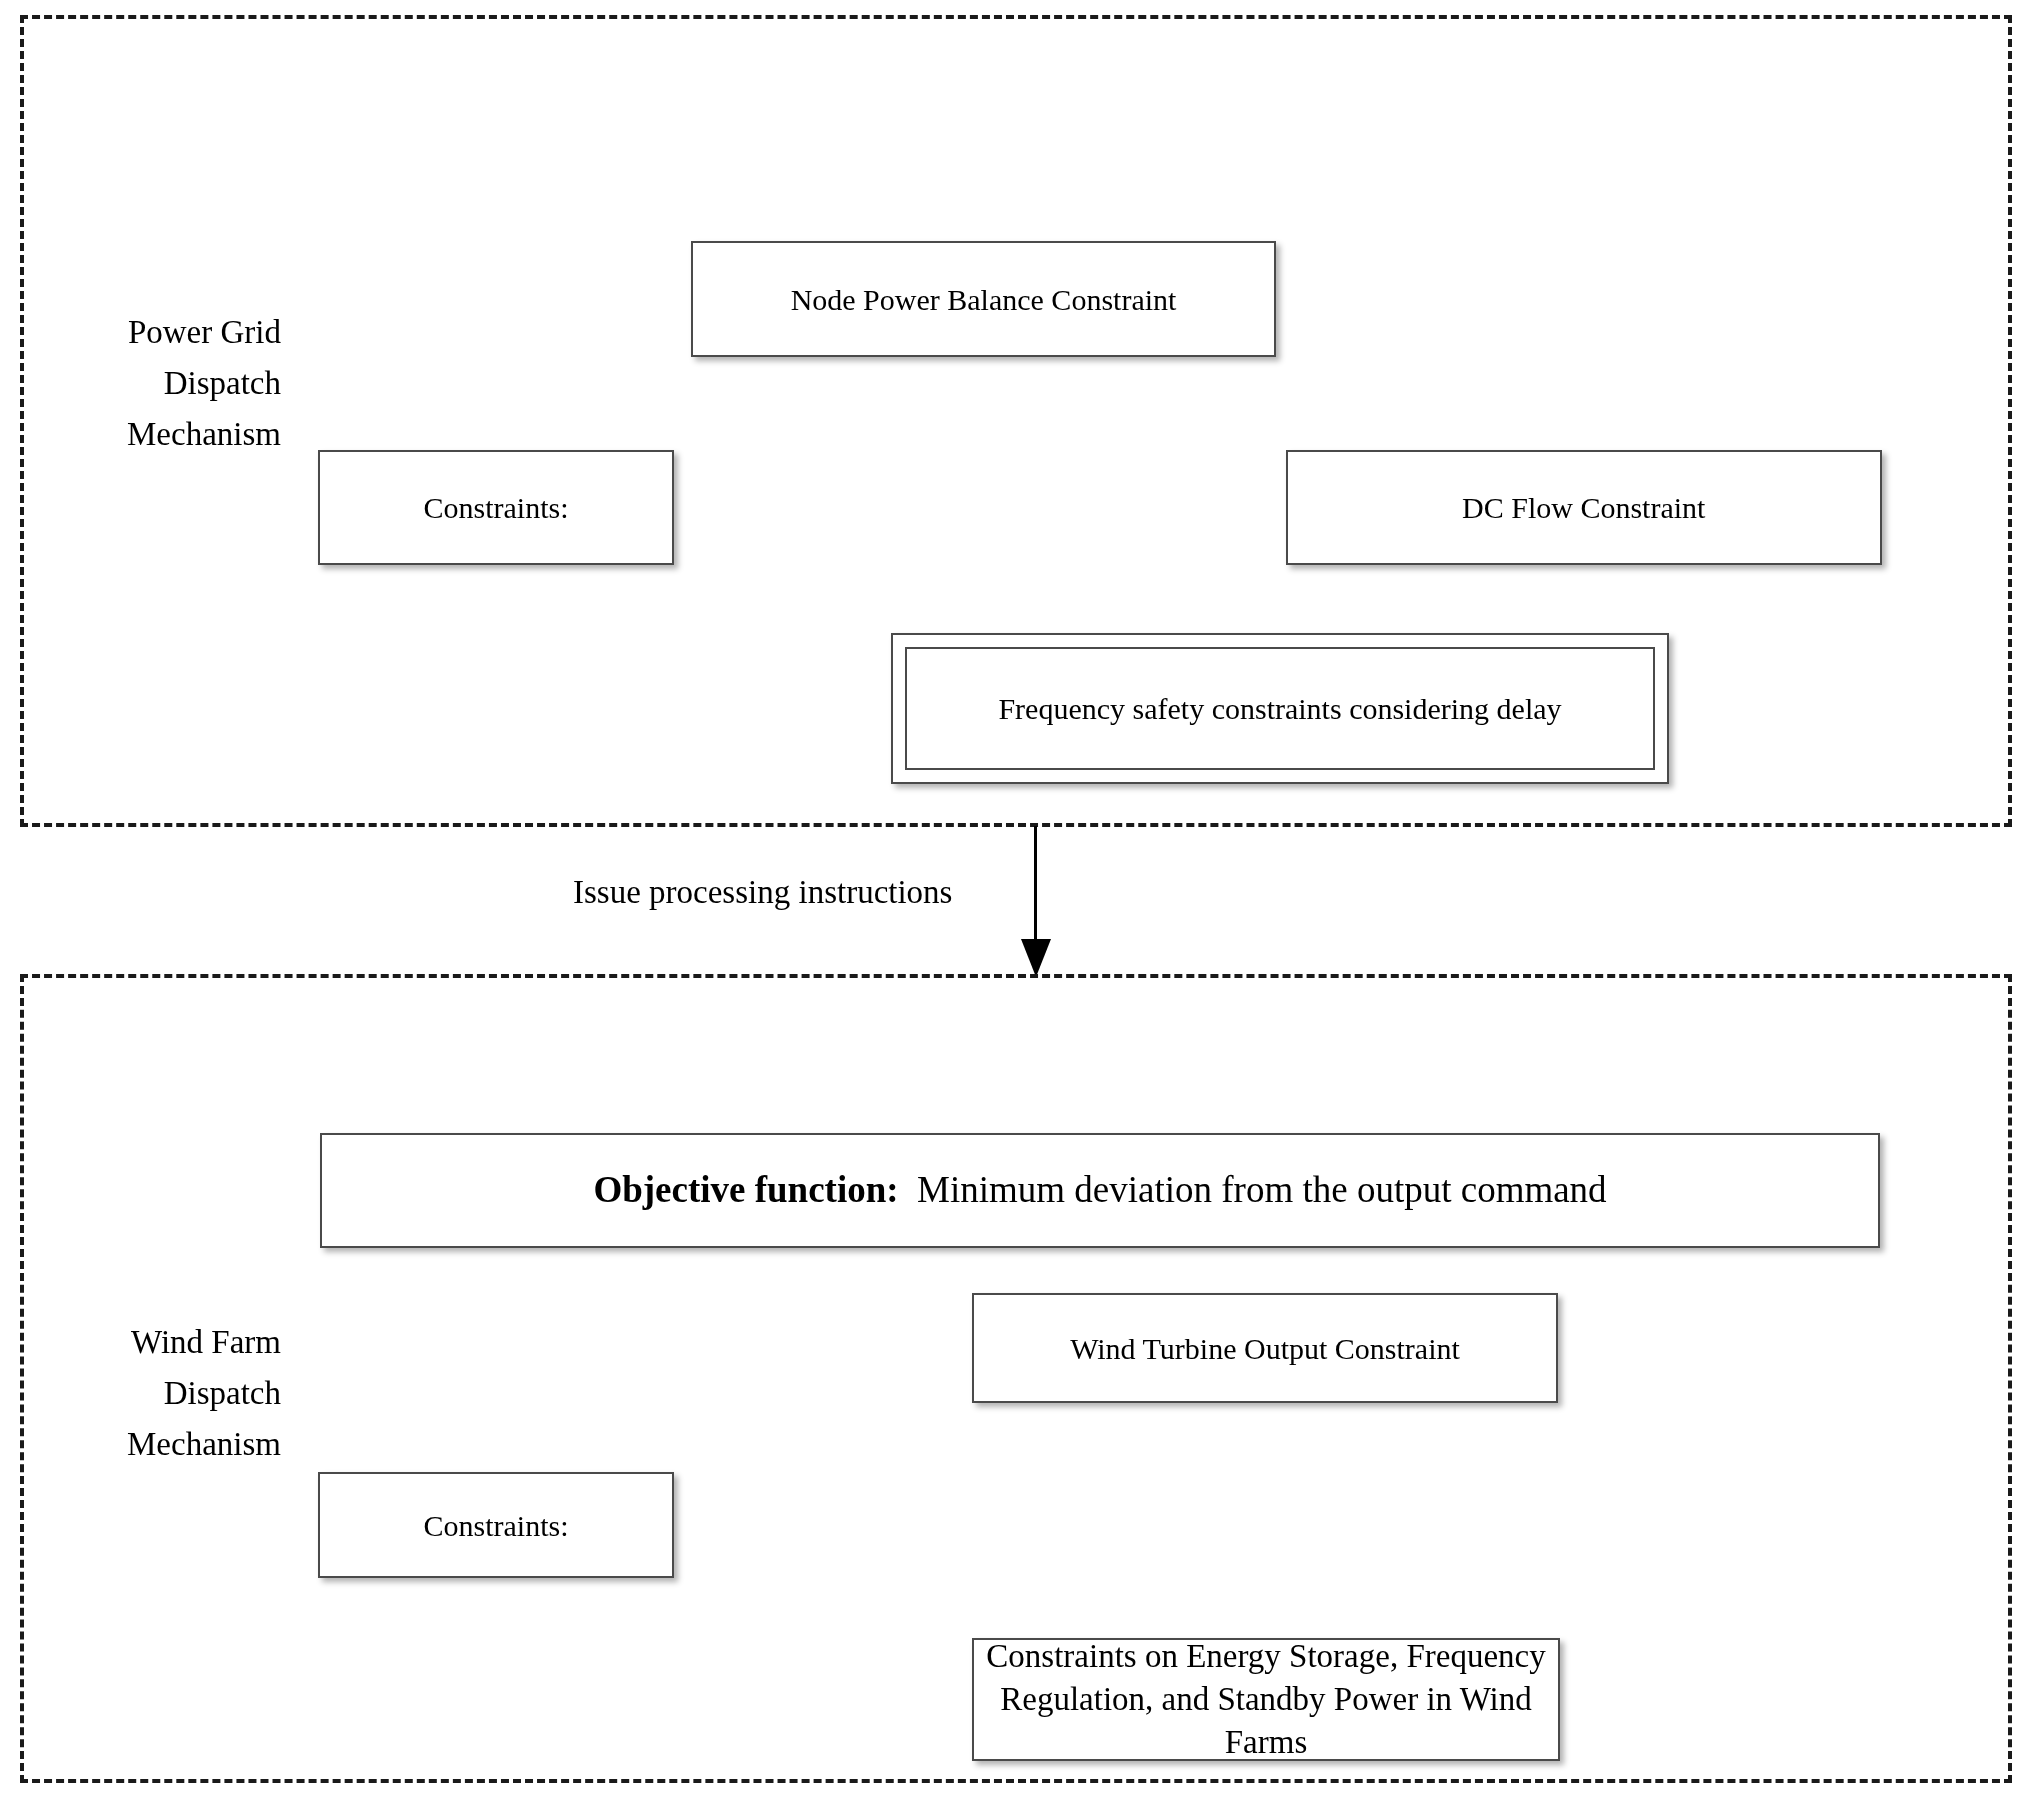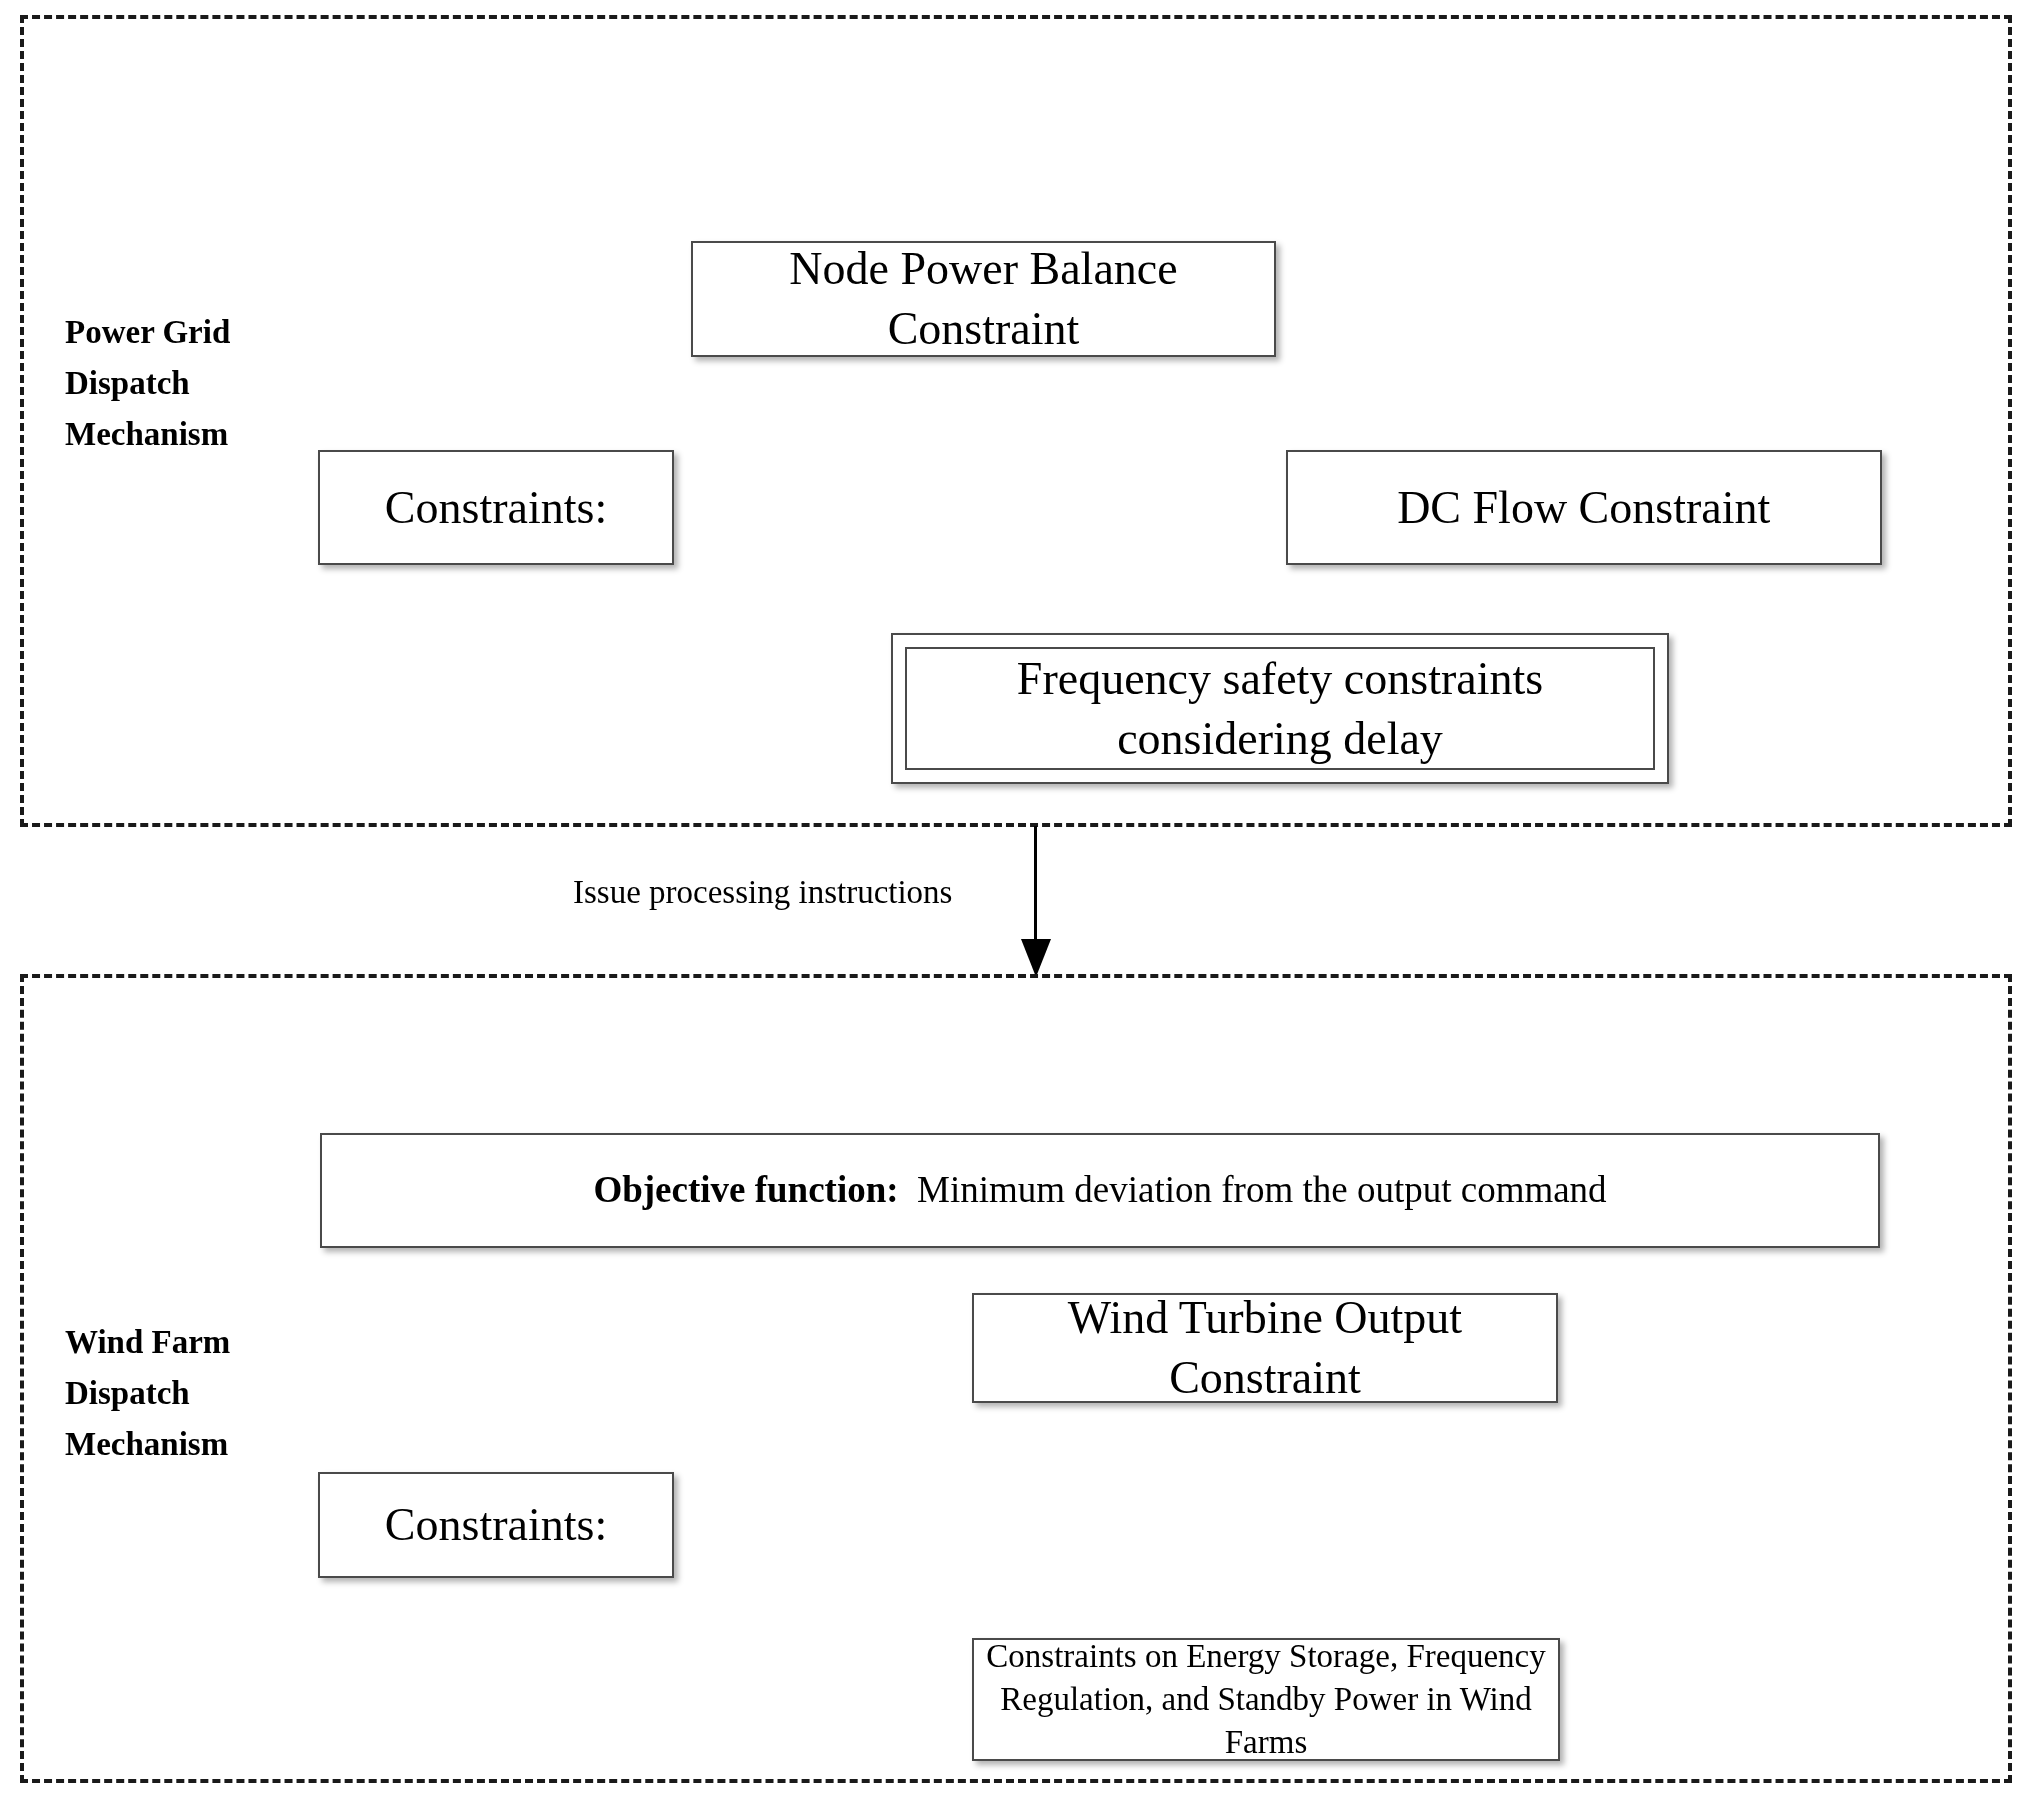--- a/index.html
+++ b/index.html
@@ -60,24 +60,23 @@
     align-items: center;
     justify-content: center;
     text-align: center;
     line-height: 1.30;
     padding: 3.3px 15px;
   }
 
   
   .side-label {
     position: absolute;
-    text-align: left;
+    text-align: right;
     line-height: 1.55;
     white-space: pre-line;
-    font-weight: bold;
   }
 
   
   .arrow-line {
     position: absolute;
     background: #000000;
     width: 3.3px;
   }
   .arrow-head {
     position: absolute;
@@ -88,21 +87,21 @@
     border-top: 38px solid #000000;
   }
   .arrow-label {
     position: absolute;
     white-space: nowrap;
   }
 
   
   .t-objective  { font-size: 37px; }
   .t-objective b { font-weight: bold; }
-  .t-box        { font-size: 46px; }
+  .t-box        { font-size: 30px; }
   .t-box-sm     { font-size: 33px; }
   .t-side       { font-size: 33px; }
   .t-arrow      { font-size: 33px; }
 </style>
 </head>
 <body>
 
 <div id="canvas">
 
   <div class="dashed-region" style="left:20px; top:15px; width:1992px; height:812px;"></div>

